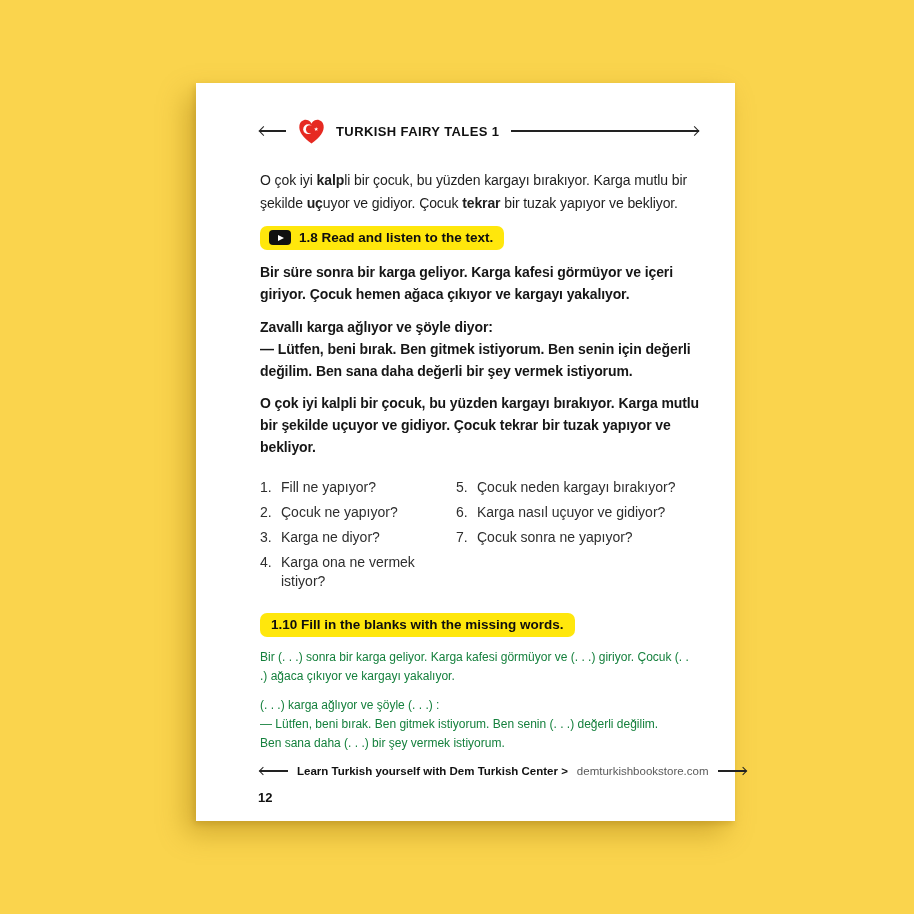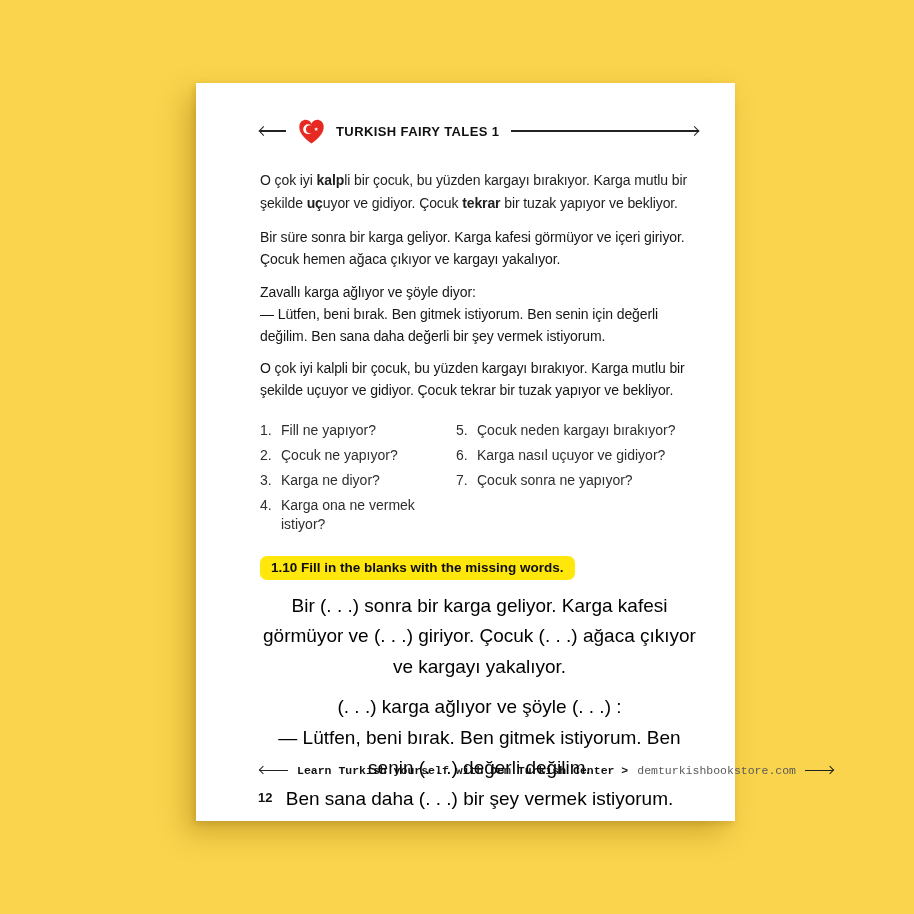--- a/index.html
+++ b/index.html
@@ -128,21 +128,21 @@
     width: 0; height: 0;
     border-left: 6px solid #fff;
     border-top: 3.6px solid transparent;
     border-bottom: 3.6px solid transparent;
     margin-left: 1px;
   }
   
   .boldpara {
     margin: 0 0 10px 0;
     font-size: 14px;
-    font-weight: 400;
+    font-weight: 700;
     line-height: 1.58;
     color: #161616;
     letter-spacing: -0.1px;
   }
   .pre { white-space: pre-line; }
   .gap-lg { margin-bottom: 20px; }
   
   .qcols {
     display: flex;
     margin: 2px 0 22px 0;
@@ -153,36 +153,34 @@
   .qrow {
     display: flex;
     font-size: 14px;
     color: #2e2e2e;
     line-height: 1.35;
   }
   .qnum { flex: 0 0 21px; }
   
   .fillpara {
     margin: 0 0 9px 0;
-    font-size: 19px;
+    font-size: 12px;
     line-height: 1.62;
-    color: #000000;
-    text-align: center;
+    color: #15803d;
   }
   
   .footer {
     position: absolute;
     left: 64px;
     right: 56px;
     bottom: 44px;
     display: flex;
     align-items: center;
     gap: 9px;
     white-space: nowrap;
-    font-family: Liberation Mono, monospace;
   }
   .f-line {
     position: relative;
     height: 1.4px;
     background: #222;
     flex: 1 1 auto;
     min-width: 28px;
   }
   .f-line.left::before {
     content: '';
@@ -227,20 +225,28 @@
         <circle cx="18.1" cy="17" r="5.2" fill="#E62A22"></circle>
         <polygon points="26,14.2 26.71,16.03 28.66,16.13 27.14,17.37 27.65,19.27 26,18.2 24.35,19.27 24.86,17.37 23.34,16.13 25.29,16.03" fill="#ffffff"></polygon>
       </svg>
       <span class="book-title">TURKISH FAIRY TALES 1</span>
       <span class="rule-right"></span>
     </div>
 
     <p class="story"><span>O çok iyi </span><span class="rich-b">kalp</span><span>li bir çocuk, bu yüzden kargayı bırakıyor. Karga mutlu bir şekilde </span><span class="rich-b">uç</span><span>uyor ve gidiyor. Çocuk </span><span class="rich-b">tekrar</span><span> bir tuzak yapıyor ve bekliyor.</span></p>
 
 
+    <div>
+      <div class="pill">
+        <span class="play-btn">
+            <span class="play-tri"></span>
+          </span>
+        <span>1.8 Read and listen to the text.</span>
+      </div>
+    </div>
 
     <p class="boldpara">Bir süre sonra bir karga geliyor. Karga kafesi görmüyor ve içeri giriyor. Çocuk hemen ağaca çıkıyor ve kargayı yakalıyor.</p>
     <p class="boldpara pre">Zavallı karga ağlıyor ve şöyle diyor:
 — Lütfen, beni bırak. Ben gitmek istiyorum. Ben senin için değerli değilim. Ben sana daha değerli bir şey vermek istiyorum.</p>
     <p class="boldpara gap-lg">O çok iyi kalpli bir çocuk, bu yüzden kargayı bırakıyor. Karga mutlu bir şekilde uçuyor ve gidiyor. Çocuk tekrar bir tuzak yapıyor ve bekliyor.</p>
 
 
     <div class="qcols">
       <div class="qcol qcol-1">
         <div class="qrow">

